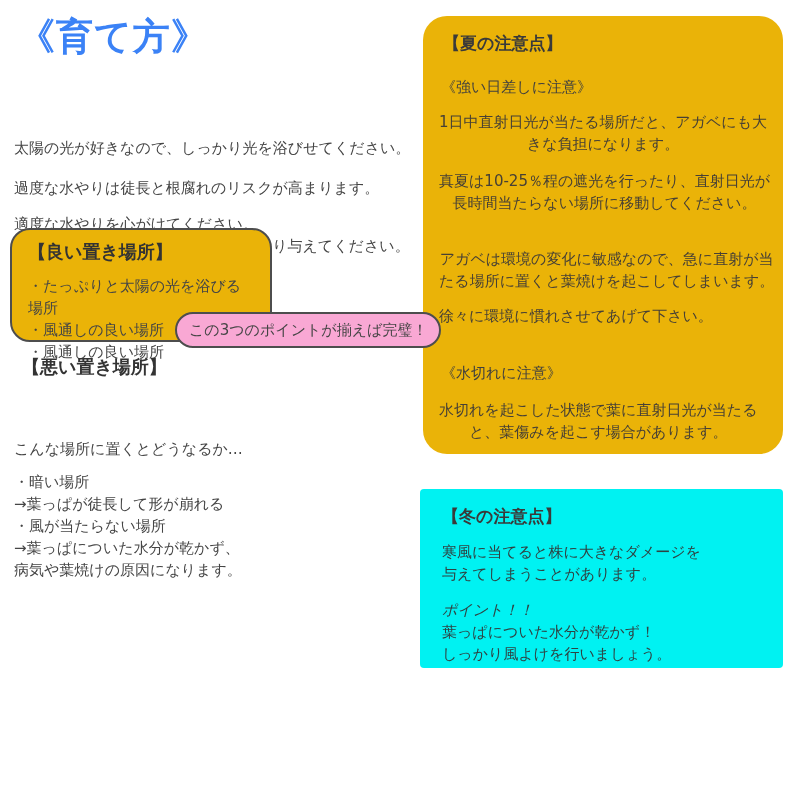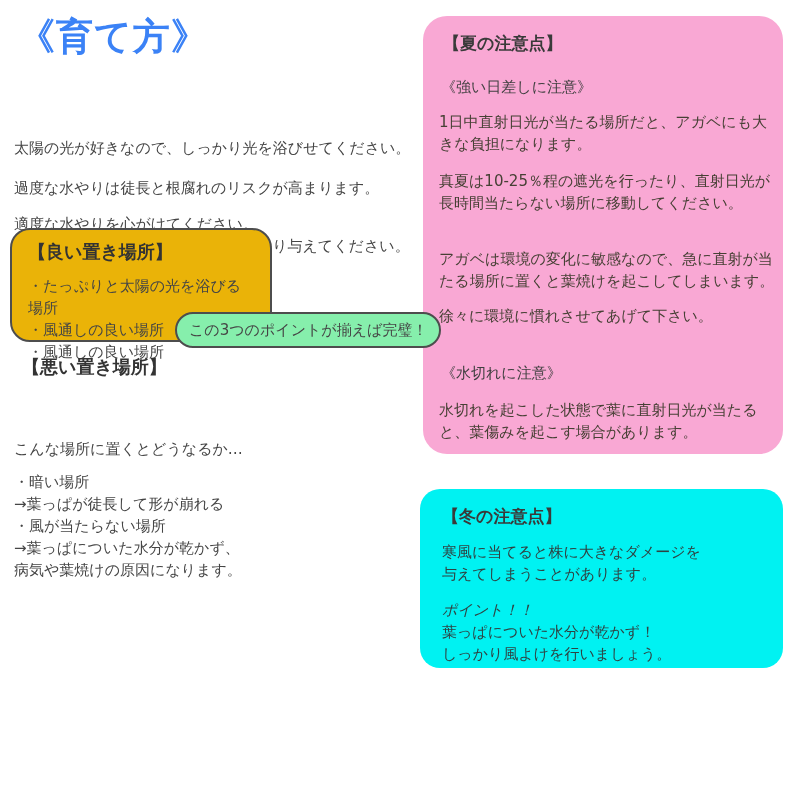--- a/index.html
+++ b/index.html
@@ -23,39 +23,39 @@
   .bubble {
     left:10px; top:228px; width:262px; height:114px;
     border:2px solid #4d4d4d; border-radius:20px; background:#eab308;
     box-sizing:border-box; padding:10px 14px 0 16px;
   }
   .bubble-heading { font-size:18px; font-weight:bold; color:#333333; }
   .bubble-list { margin-top:11px; font-size:15px; line-height:22px; }
 
   .callout {
     left:175px; top:312px; height:36px;
-    border:2px solid #4d4d4d; border-radius:18px; background:#86efac;
+    border:2px solid #4d4d4d; border-radius:18px; background:#f9a8d4;
     box-sizing:border-box; padding:0 12px; line-height:32px;
     font-size:15px; z-index:5; white-space:nowrap;
   }
 
   .section-heading { font-size:18px; font-weight:bold; color:#333333; }
   .bad-heading { left:22px; top:355px; }
   .bad-lead { left:14px; top:398px; }
   .bad-lines { left:14px; top:431px; }
   .hardiness { left:14px; top:567px; line-height:21px; }
 
   .panel { box-sizing:border-box; }
   .summer-panel {
     left:423px; top:16px; width:360px; height:438px;
-    border-radius:24px; background:#f9a8d4;
+    border-radius:24px; background:#eab308;text-align:center;
   }
   .winter-panel {
     left:420px; top:489px; width:363px; height:179px;
-    border-radius:20px; background:#00f2f2;
+    border-radius:4px; background:#00f2f2;
   }
   .panel .panel-heading { position:absolute; font-size:17px; font-weight:bold; color:#3a3a3a; }
   .panel .sub-heading { position:absolute; font-size:15px; color:#3f3f3f; }
   .panel .p { position:absolute; font-size:15px; line-height:22px; color:#474035; }
   .winter-panel .p { color:#2e4343; }
 
   .s-heading { left:20px; top:16px; }
   .s-sub1 { left:18px; top:62px; }
   .s-p1 { left:16px; top:95px; }
   .s-p2 { left:16px; top:154px; }

